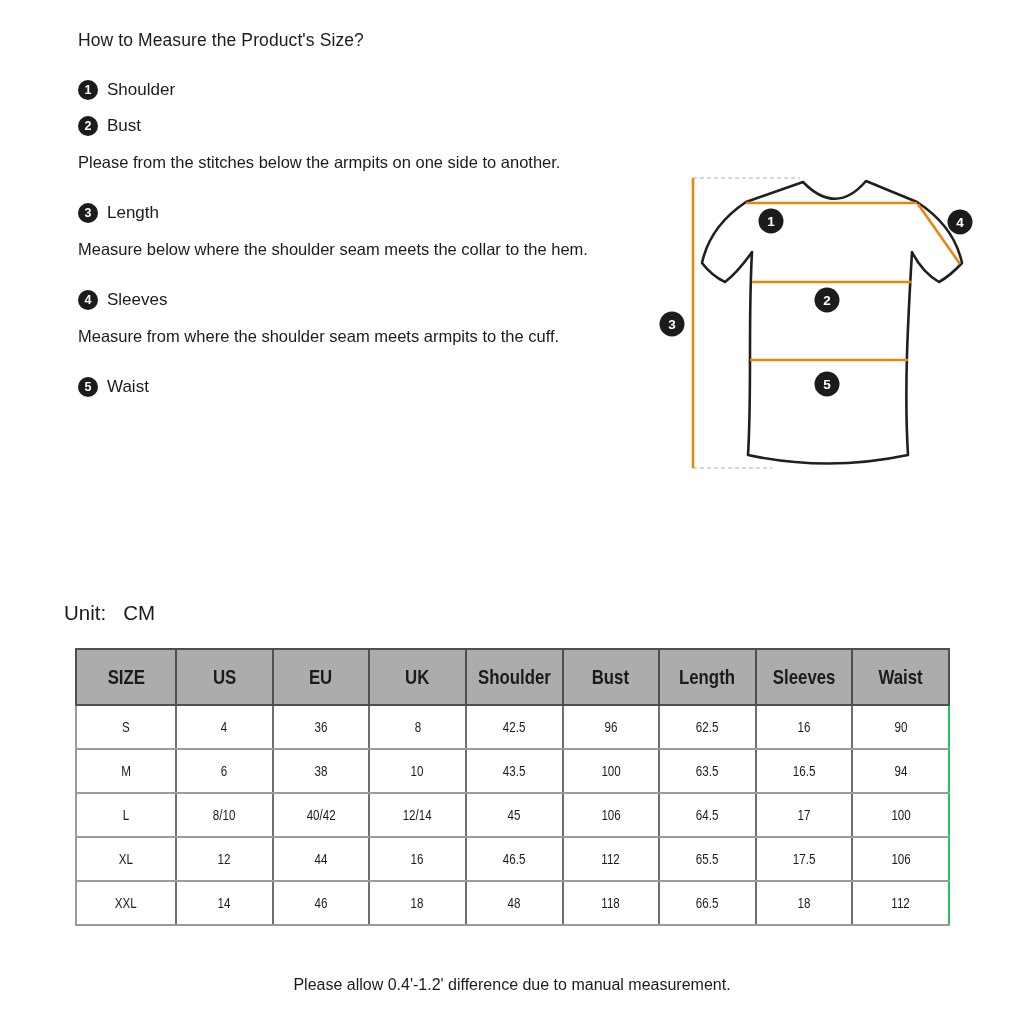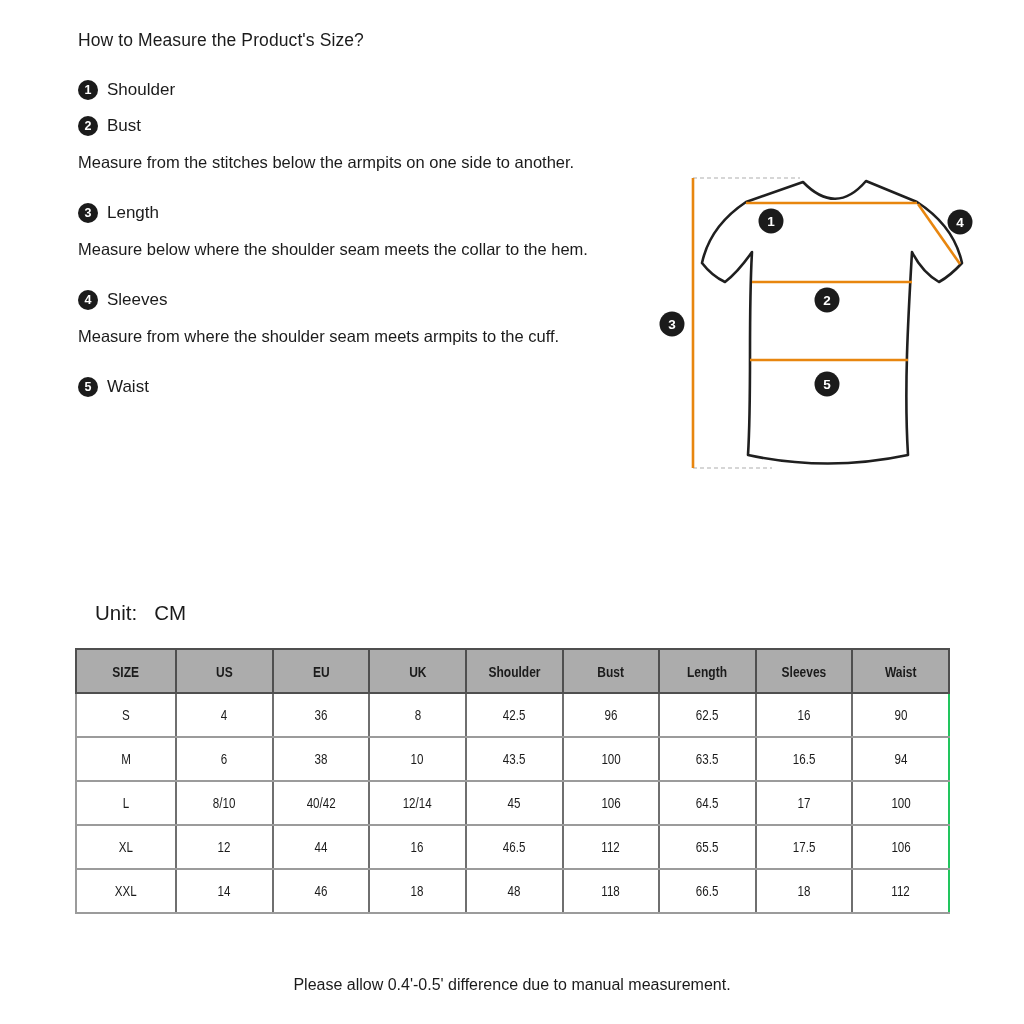--- a/index.html
+++ b/index.html
@@ -8,27 +8,27 @@
 
   .page-title { position:absolute; left:78px; top:30px; font-size:17.5px; font-weight:500; letter-spacing:.1px; }
 
   .sections { position:absolute; left:78px; top:79px; width:528px; }
   .sec-head { display:flex; align-items:center; margin:0 0 15px 0; height:21px; }
   .badge { display:inline-flex; align-items:center; justify-content:center; width:20px; height:20px;
            border-radius:50%; background:#1b1b1b; color:#fff; font-size:12.5px; font-weight:bold; margin-right:9px; flex:0 0 auto; }
   .sec-name { font-size:17px; font-weight:500; }
   .sec-desc { font-size:16.5px; line-height:22px; margin:0 0 29px 0; font-weight:400; }
 
-  .unit-line { position:absolute; left:95px; top:601px; font-size:20.5px; font-weight:400; }
+  .unit-line { position:absolute; left:64px; top:601px; font-size:20.5px; font-weight:400; }
   .unit-line .uv { margin-left:17px; }
 
   .diagram { position:absolute; left:640px; top:160px; width:384px; height:330px; }
 
   table.size-table { position:absolute; left:75px; top:648px; width:875px; border-collapse:collapse; table-layout:fixed; }
-  .size-table th { height:44px; background:var(--table-header-bg,#acacac); border:2px solid #4f4f4f; font-size:15px; font-weight:600; }
+  .size-table th { height:56px; background:var(--table-header-bg,#acacac); border:2px solid #4f4f4f; font-size:21px; font-weight:600; }
   .size-table td { height:44px; border-top:2px solid #9b9b9b; border-bottom:2px solid #9b9b9b;
                    border-left:2px solid #6f6f6f; border-right:2px solid #6f6f6f; text-align:center; font-size:14.5px; font-weight:500; }
   .size-table td:first-child { border-left:2px solid #9b9b9b; }
   .size-table td:last-child { border-right:2px solid #22c55e; }
   .cond { display:inline-block; transform:scaleX(0.8); transform-origin:center; white-space:nowrap; }
 
   .footer-note { position:absolute; left:0; top:976px; width:1024px; text-align:center; font-size:16px; font-weight:400; }
 </style>
 </head>
 <body>
@@ -42,21 +42,21 @@
         <div class="sec-head">
           <span class="badge">1</span>
           <span class="sec-name">Shoulder</span>
         </div>
       </div>
       <div>
         <div class="sec-head">
           <span class="badge">2</span>
           <span class="sec-name">Bust</span>
         </div>
-        <p class="sec-desc">Measure from the stitches below the armpits on one side to another.</p>
+        <p class="sec-desc">Please from the stitches below the armpits on one side to another.</p>
       </div>
       <div>
         <div class="sec-head">
           <span class="badge">3</span>
           <span class="sec-name">Length</span>
         </div>
         <p class="sec-desc">Measure below where the shoulder seam meets the collar to the hem.</p>
       </div>
       <div>
         <div class="sec-head">
@@ -198,15 +198,15 @@
           <td><span class="cond">18</span></td>
           <td><span class="cond">48</span></td>
           <td><span class="cond">118</span></td>
           <td><span class="cond">66.5</span></td>
           <td><span class="cond">18</span></td>
           <td><span class="cond">112</span></td>
         </tr>
       </tbody>
   </table>
 
-  <div class="footer-note">Please allow 0.4'-0.5' difference due to manual measurement.</div>
+  <div class="footer-note">Please allow 0.4'-1.2' difference due to manual measurement.</div>
 
 </div>
 
 </body></html>

